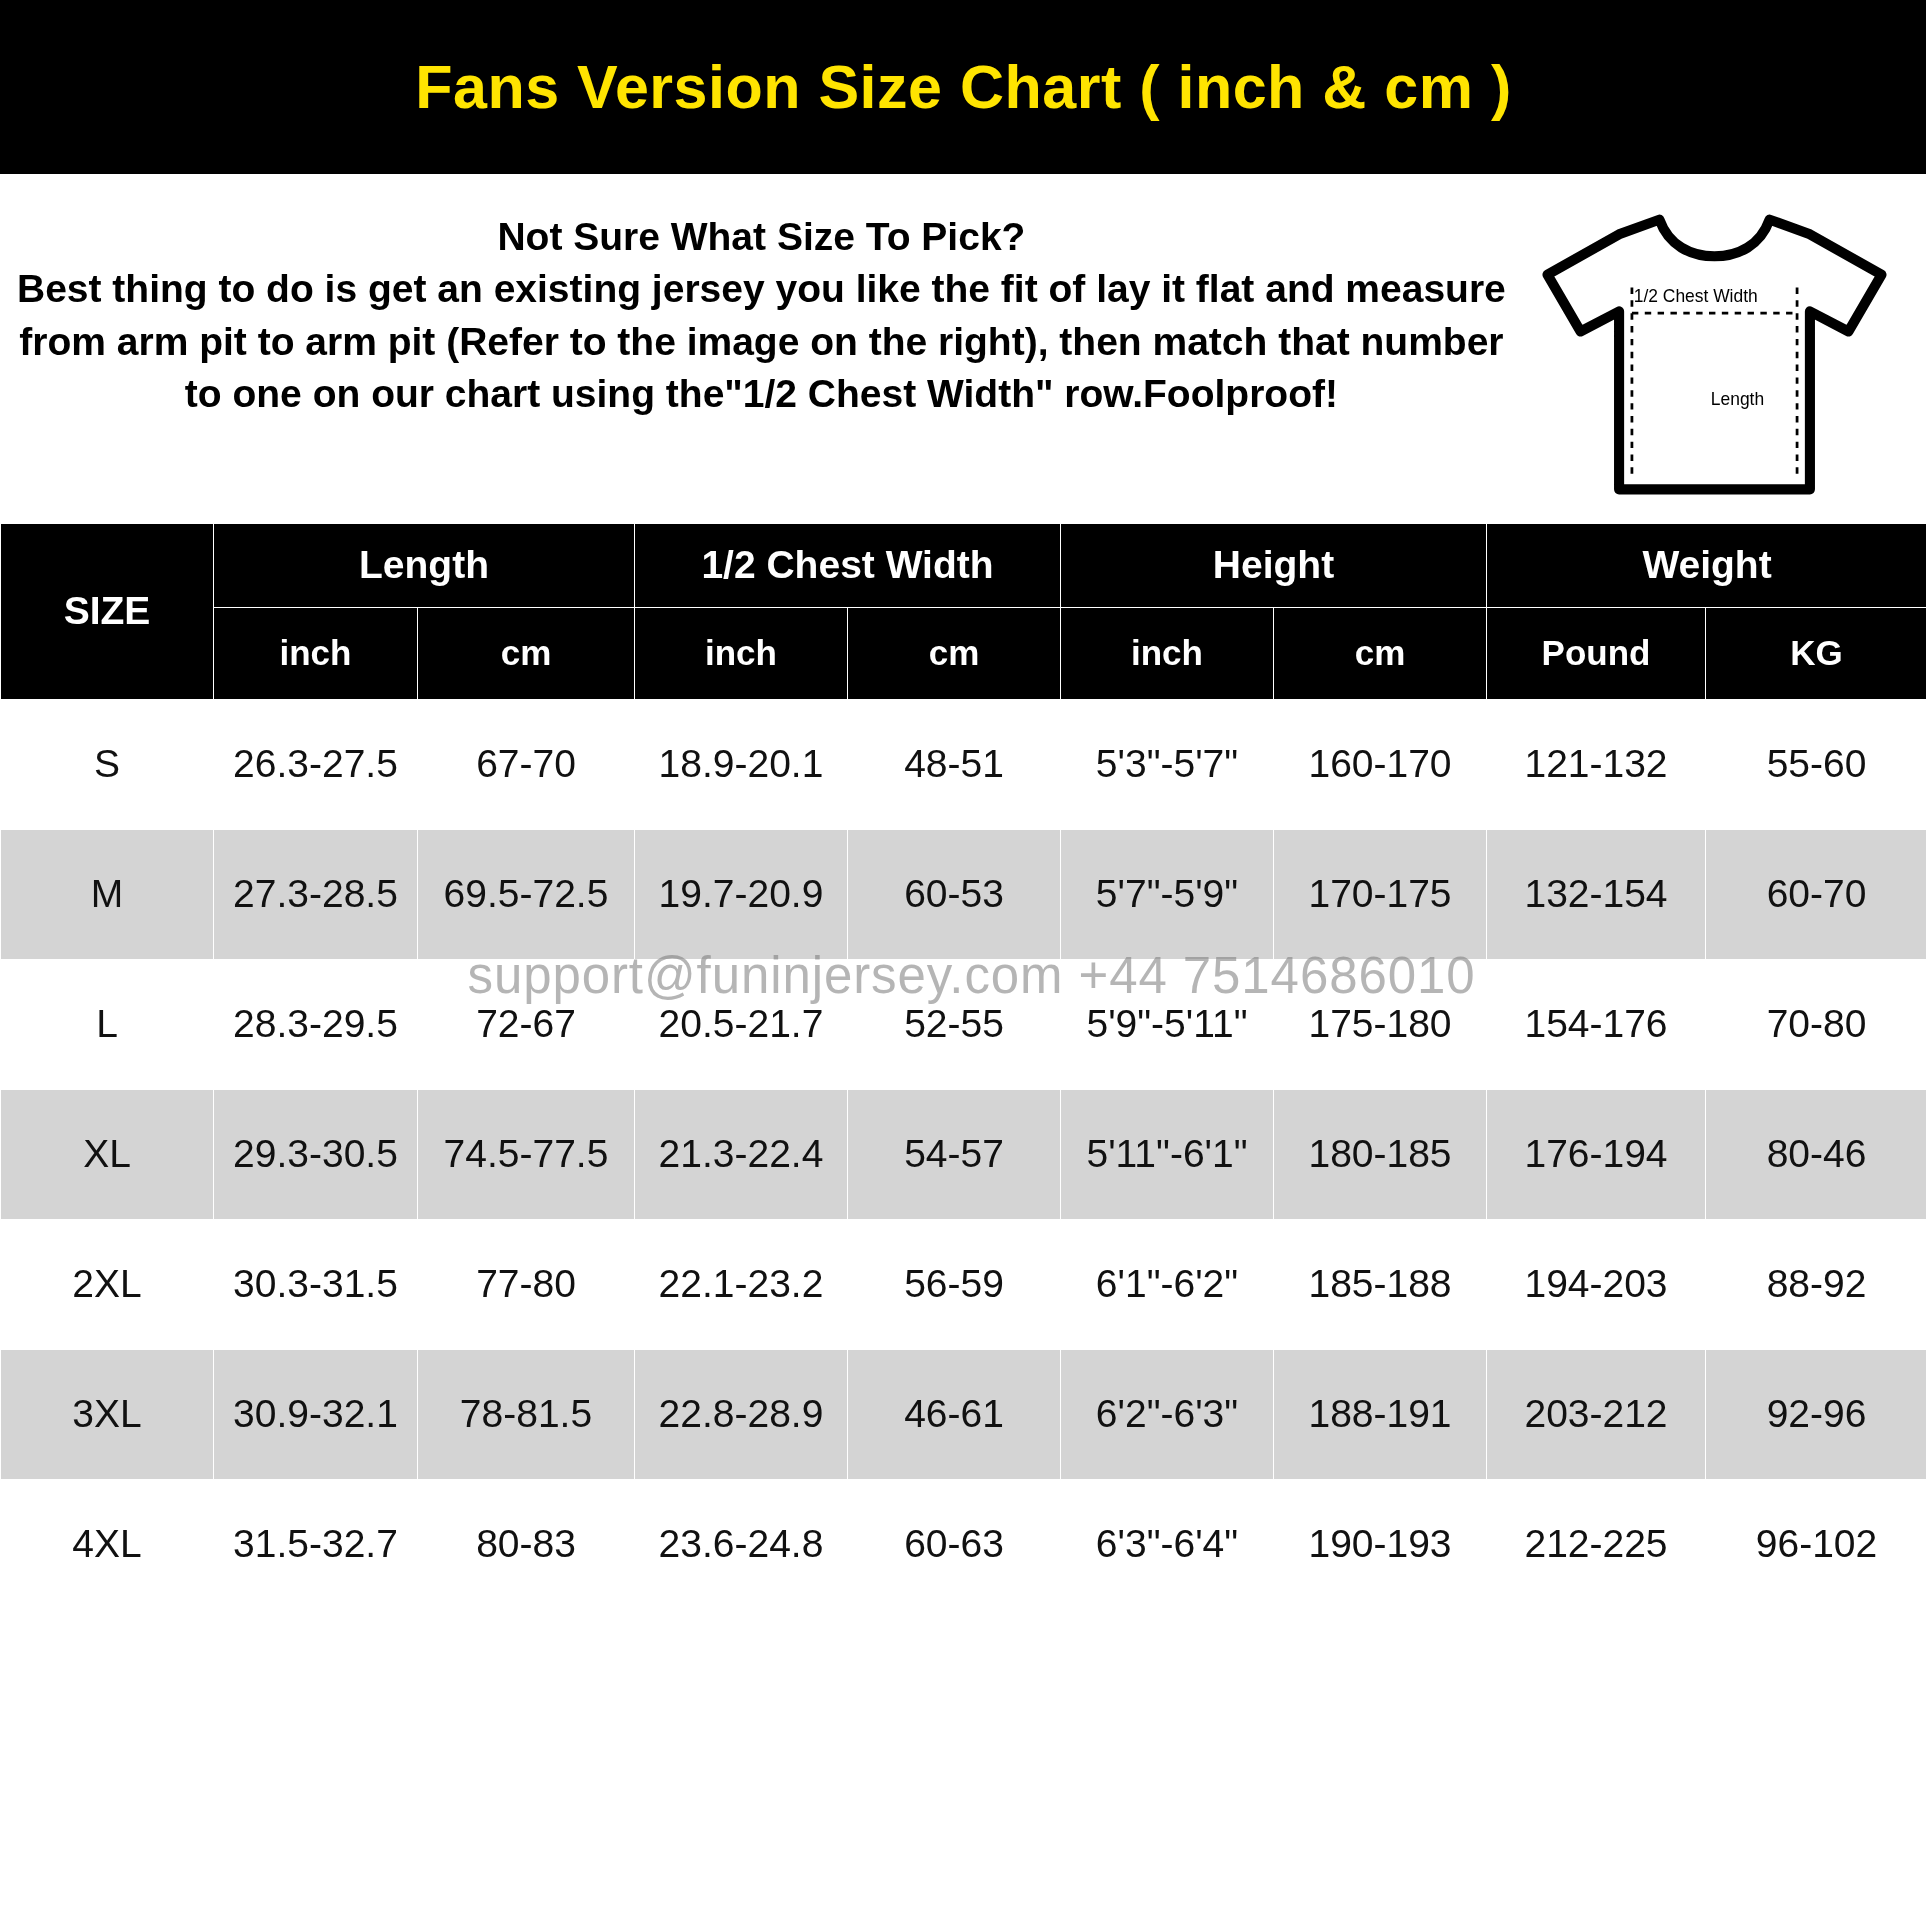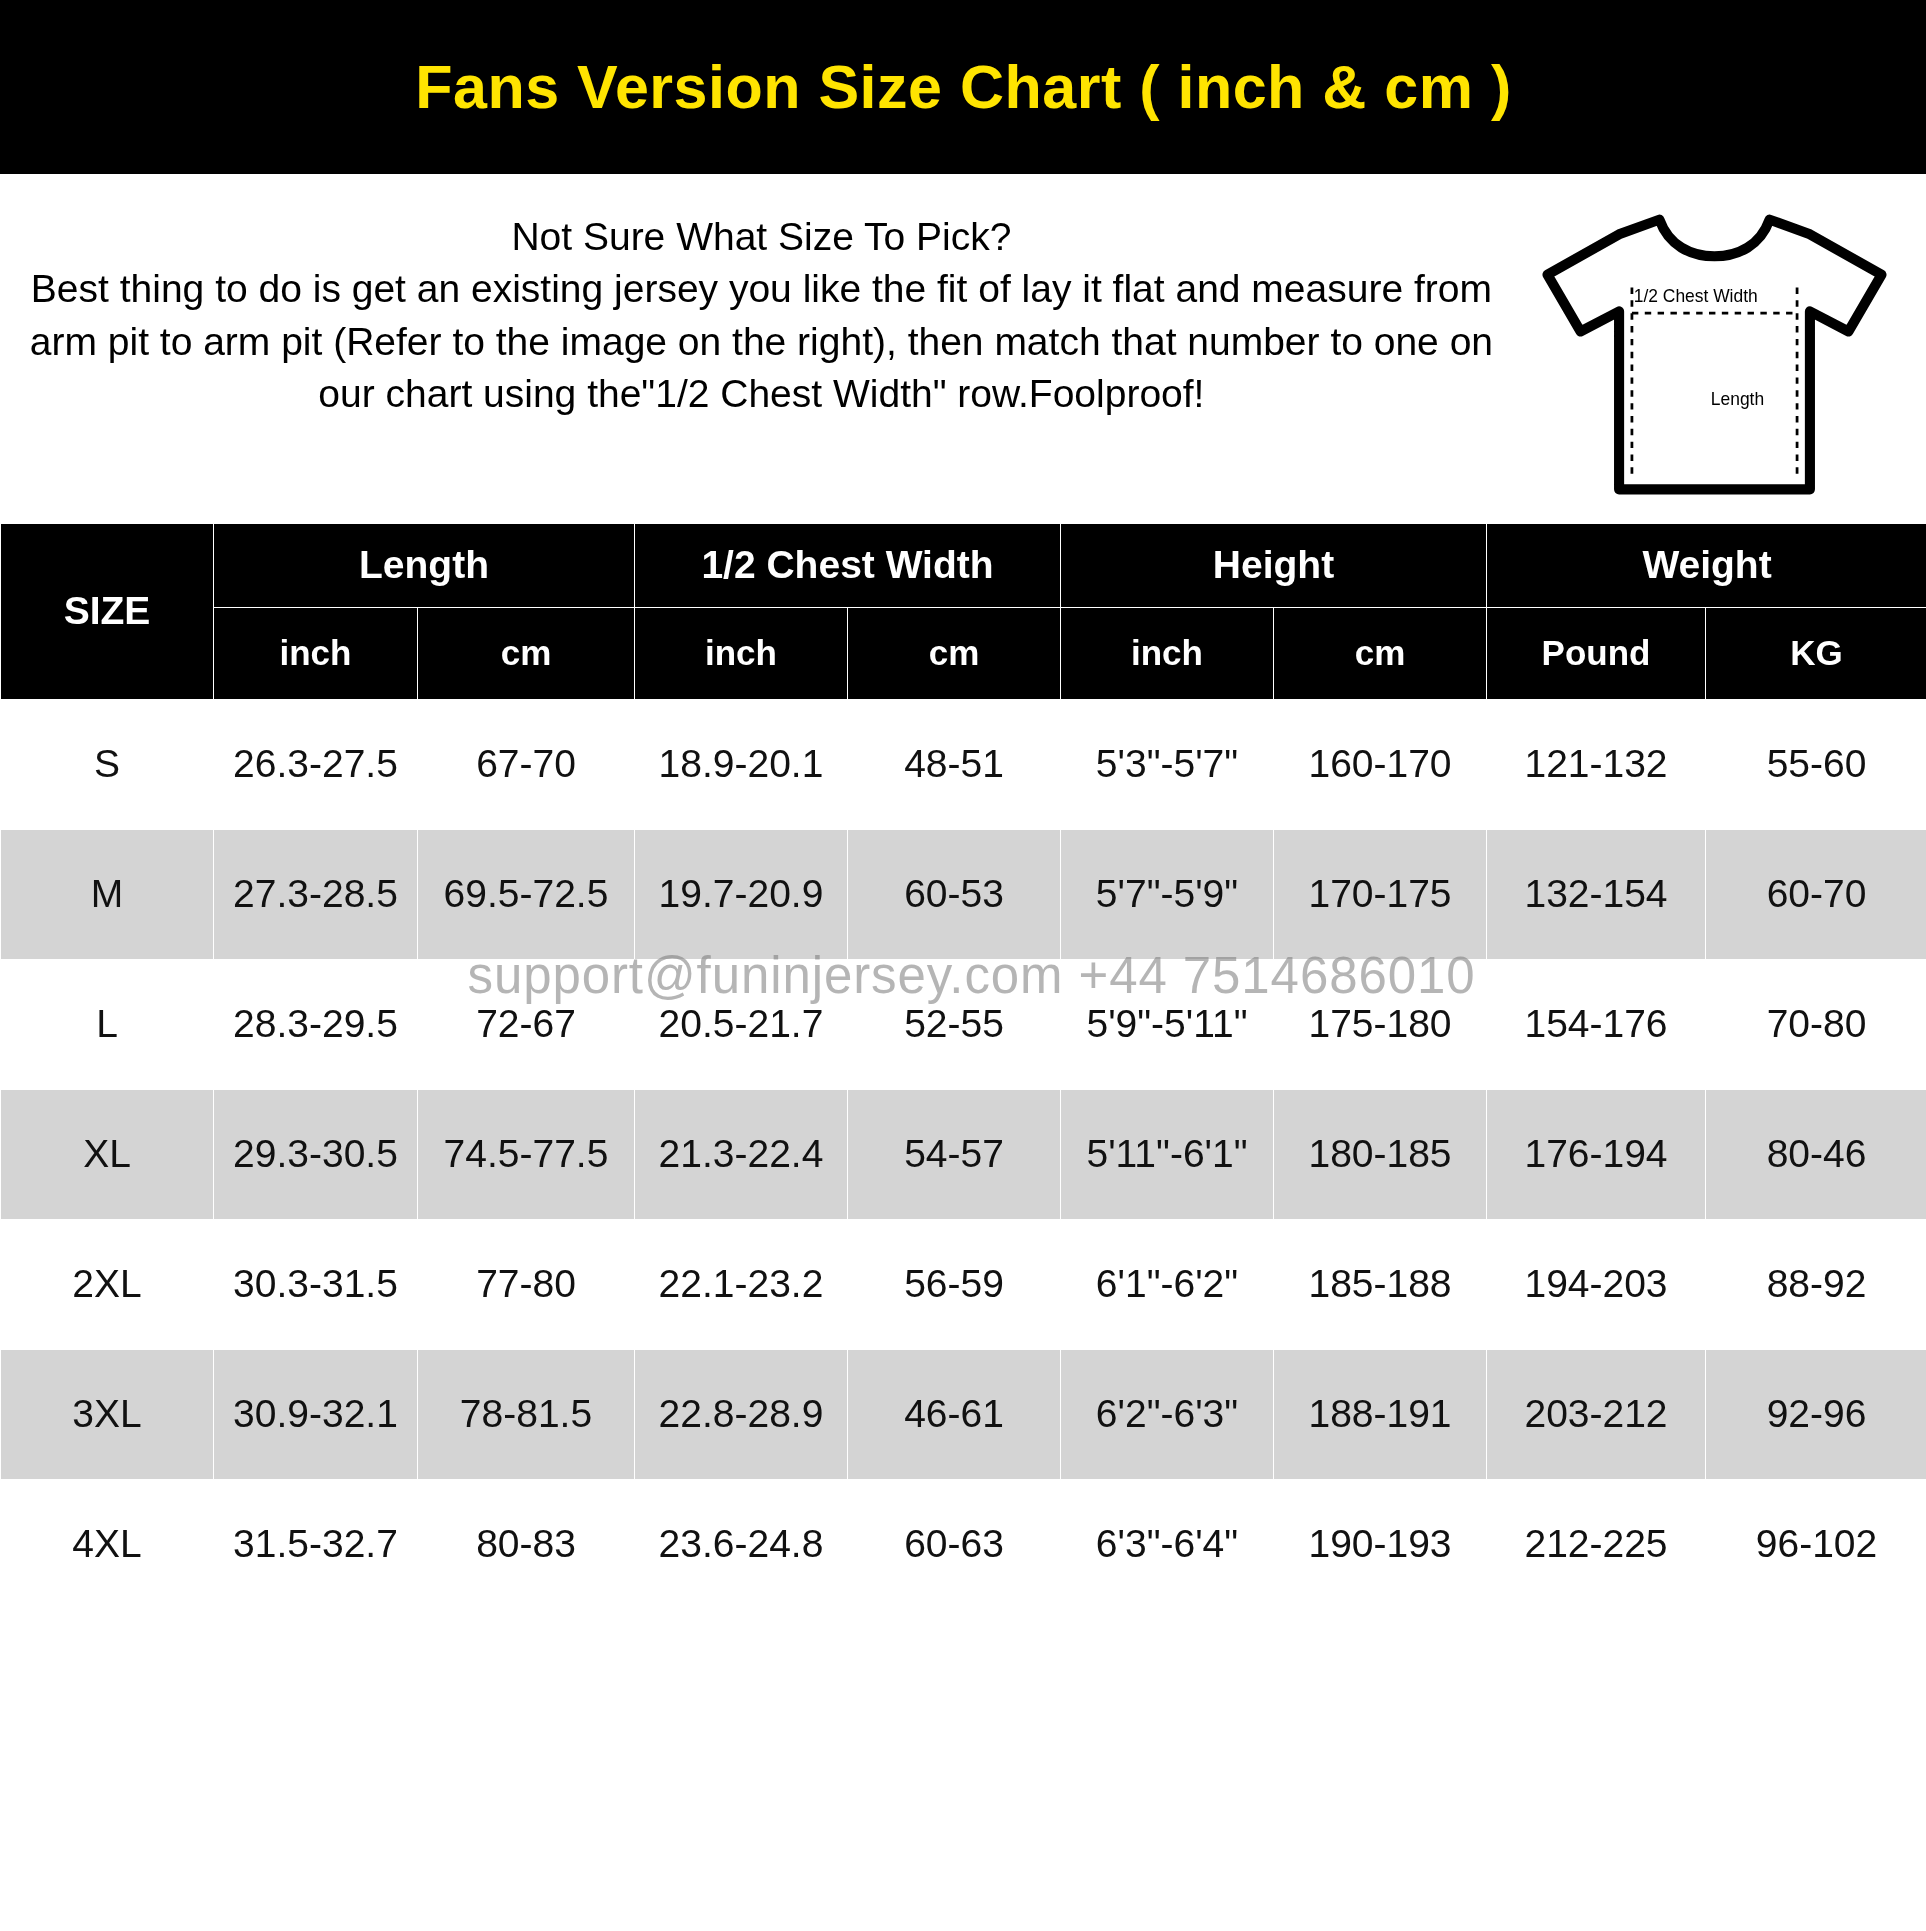--- a/index.html
+++ b/index.html
@@ -53,21 +53,21 @@
   .advice {
     display: flex;
     align-items: flex-start;
     padding: 20px 14.7px 16.5px 14.7px;
     gap: 9.2px;
   }
   .advice-text {
     flex: 1 1 auto;
     text-align: center;
     font-size: 39px;
-    font-weight: normal;
+    font-weight: bold;
     line-height: 1.35;
     color: #000000;
     padding-top: 16.5px;
   }
   .advice-text .q { display: block; }
   .tshirt-wrap {
     width: 395px;
     flex: 0 0 395px;
     display: flex;
     align-items: flex-start;

